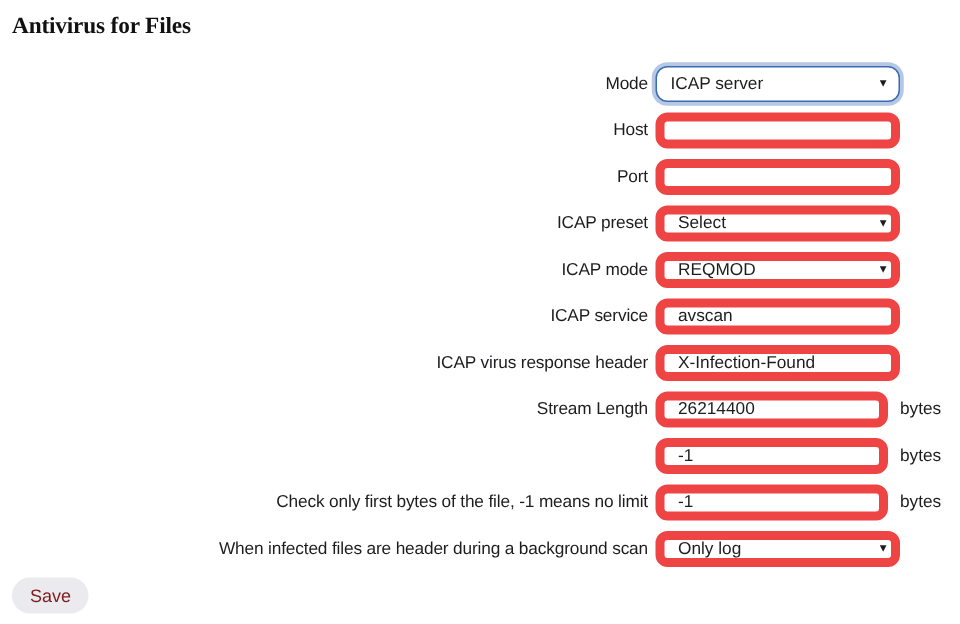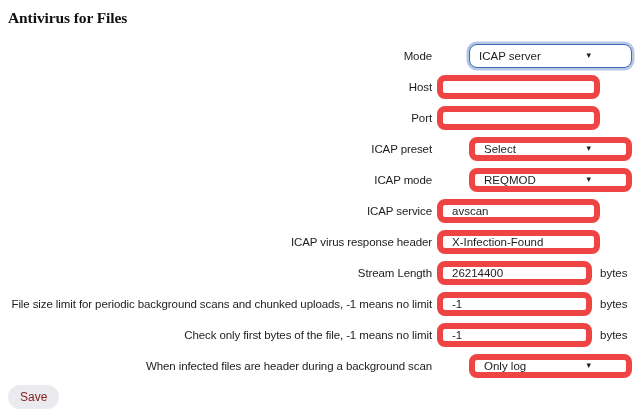--- a/index.html
+++ b/index.html
@@ -61,21 +61,21 @@
     box-sizing: border-box;
     border: 6px solid #ef4444;
     border-radius: 8px;
     background: #ffffff;
     padding: 0 9px;
     font-family: "Liberation Sans", sans-serif;
     font-size: 11.5px;
     color: #1d1d1f;
     outline: none;
   }
-  .field.is-select select { padding-right: 20px; margin-left: 32px; }
+  .field.is-select select { padding-right: 20px; }
   .field.focused select {
     border: 1.5px solid #3a6bb3;
     box-shadow: 0 0 0 2.5px rgba(90, 130, 195, 0.45);
   }
   .caret {
     position: absolute;
     right: 9px;
     top: 50%;
     transform: translateY(-54%);
     font-size: 9px;
@@ -138,21 +138,20 @@
       <div class="row">
         <label class="row-label">ICAP virus response header</label>
         <div class="field"><input type="text" value="X-Infection-Found" style=""></div>
       </div>
       <div class="row">
         <label class="row-label">Stream Length</label>
         <div class="field has-suffix"><input type="text" value="26214400" style=""></div>
         <span class="suffix">bytes</span>
       </div>
       <div class="row">
-        <label class="row-label">File size limit for periodic background scans and chunked uploads, -1 means no limit</label>
         <div class="field has-suffix"><input type="text" value="-1" style=""></div>
         <span class="suffix">bytes</span>
       </div>
       <div class="row">
         <label class="row-label">Check only first bytes of the file, -1 means no limit</label>
         <div class="field has-suffix"><input type="text" value="-1" style=""></div>
         <span class="suffix">bytes</span>
       </div>
       <div class="row">
         <label class="row-label">When infected files are header during a background scan</label>

